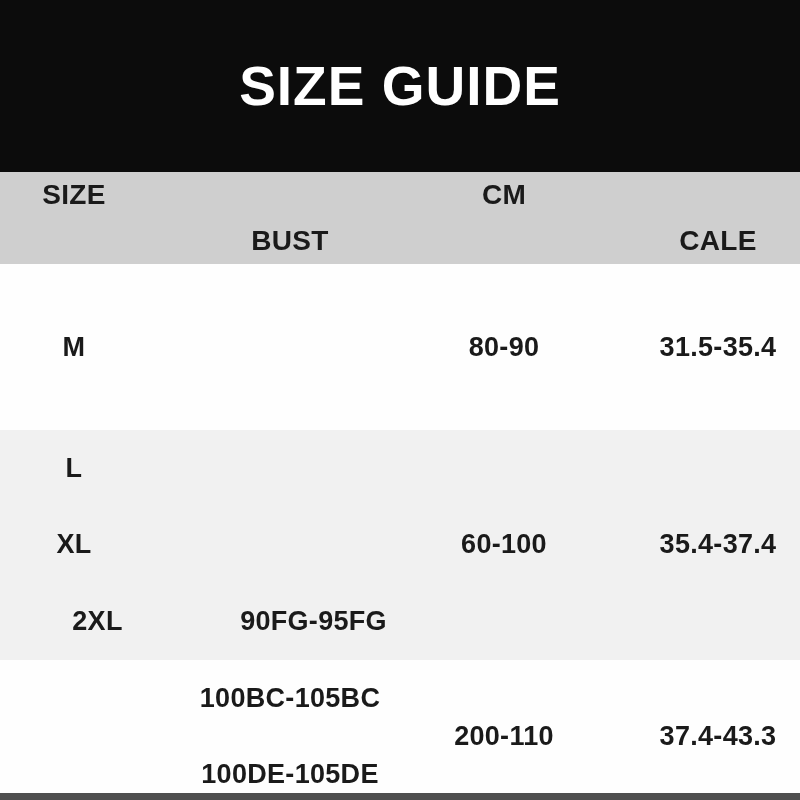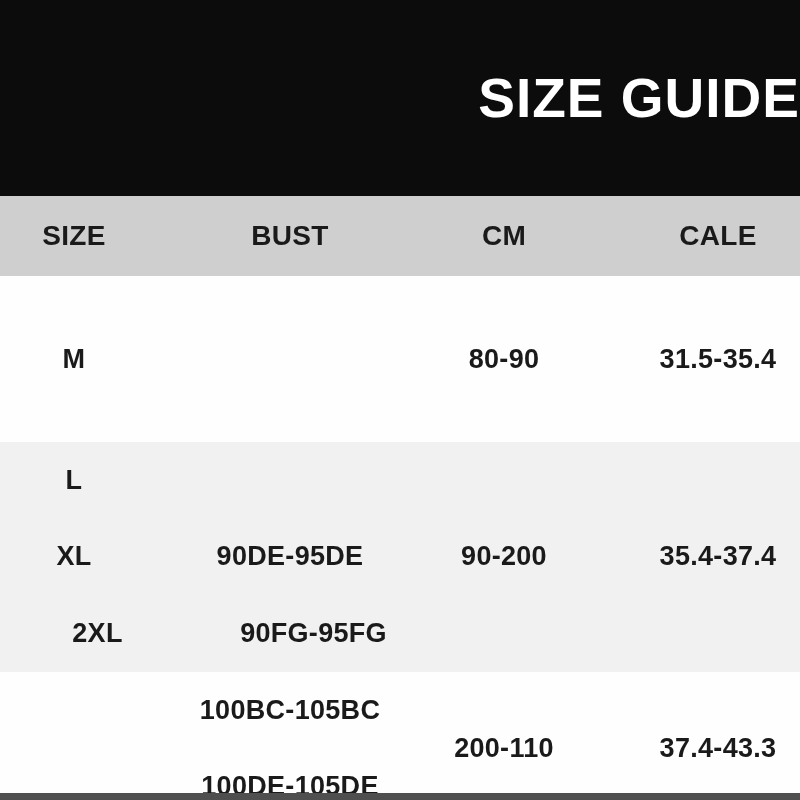--- a/index.html
+++ b/index.html
@@ -9,25 +9,25 @@
     height: 800px;
     overflow: hidden;
     background: var(--section-bg, #fefefe);
     font-family: "Liberation Sans", sans-serif;
     font-weight: bold;
     color: var(--text, #1a1a1a);
   }
 
   
   .banner {
-    height: 196px;
+    height: 172px;
     background: var(--banner-bg, #0c0c0c);
     display: flex;
     align-items: center;
-    justify-content: flex-end;
+    justify-content: center;
   }
   .banner-title {
     color: var(--banner-text, #ffffff);
     font-size: 55px;
     letter-spacing: 1px;
   }
 
   
   .grid {
     display: grid;
@@ -38,21 +38,21 @@
     align-items: center;
     justify-content: center;
     font-size: 27px;
     letter-spacing: 0.3px;
     white-space: nowrap;
   }
   .shift-r { transform: translateX(30px); }   
 
   
   .header-row {
-    height: 80px;
+    height: 92px;
     background: var(--header-row-bg, #cfcfcf);
   }
   .header-row .cell { font-size: 28px; }
 
   
   .sec-a { height: 166px; background: var(--section-bg, #fefefe); grid-template-rows: 1fr; }
   .sec-b { height: 230px; background: var(--alt-section-bg, #f1f1f1); grid-template-rows: repeat(3, 1fr); }
   .sec-c { height: 152px; background: var(--section-bg, #fefefe); grid-template-rows: repeat(2, 1fr); }
 
   .c1 { grid-column: 1; }
@@ -77,38 +77,37 @@
 <body>
 
 <div class="canvas">
 
   <div class="banner">
     <div class="banner-title">SIZE GUIDE</div>
   </div>
 
   <div class="grid header-row">
     <div class="cell c1">SIZE</div>
+    <div class="cell c3">CM</div>
     <div class="cell c2">BUST</div>
-    <div class="cell c3">CM</div>
     <div class="cell c4 shift-r">CALE</div>
   </div>
 
   <div class="grid sec-a">
     <div class="cell c1 r1">M</div>
     <div class="cell c3 r1">80-90</div>
     <div class="cell c4 r1 shift-r">31.5-35.4</div>
   </div>
 
   <div class="grid sec-b">
     <div class="cell c1 r1">L</div>
     <div class="cell c1 r2">XL</div>
-    <div class="cell c2 r2">90DE-95DE</div>
     <div class="cell c1 r3">2XL</div>
     <div class="cell c2 r3">90FG-95FG</div>
-    <div class="cell c3 span3">90-200</div>
+    <div class="cell c3 span3">60-100</div>
     <div class="cell c4 span3 shift-r">35.4-37.4</div>
   </div>
 
   <div class="grid sec-c">
     <div class="cell c2 r1">100BC-105BC</div>
     <div class="cell c2 r2">100DE-105DE</div>
     <div class="cell c3 span2">200-110</div>
     <div class="cell c4 span2 shift-r">37.4-43.3</div>
   </div>
 

